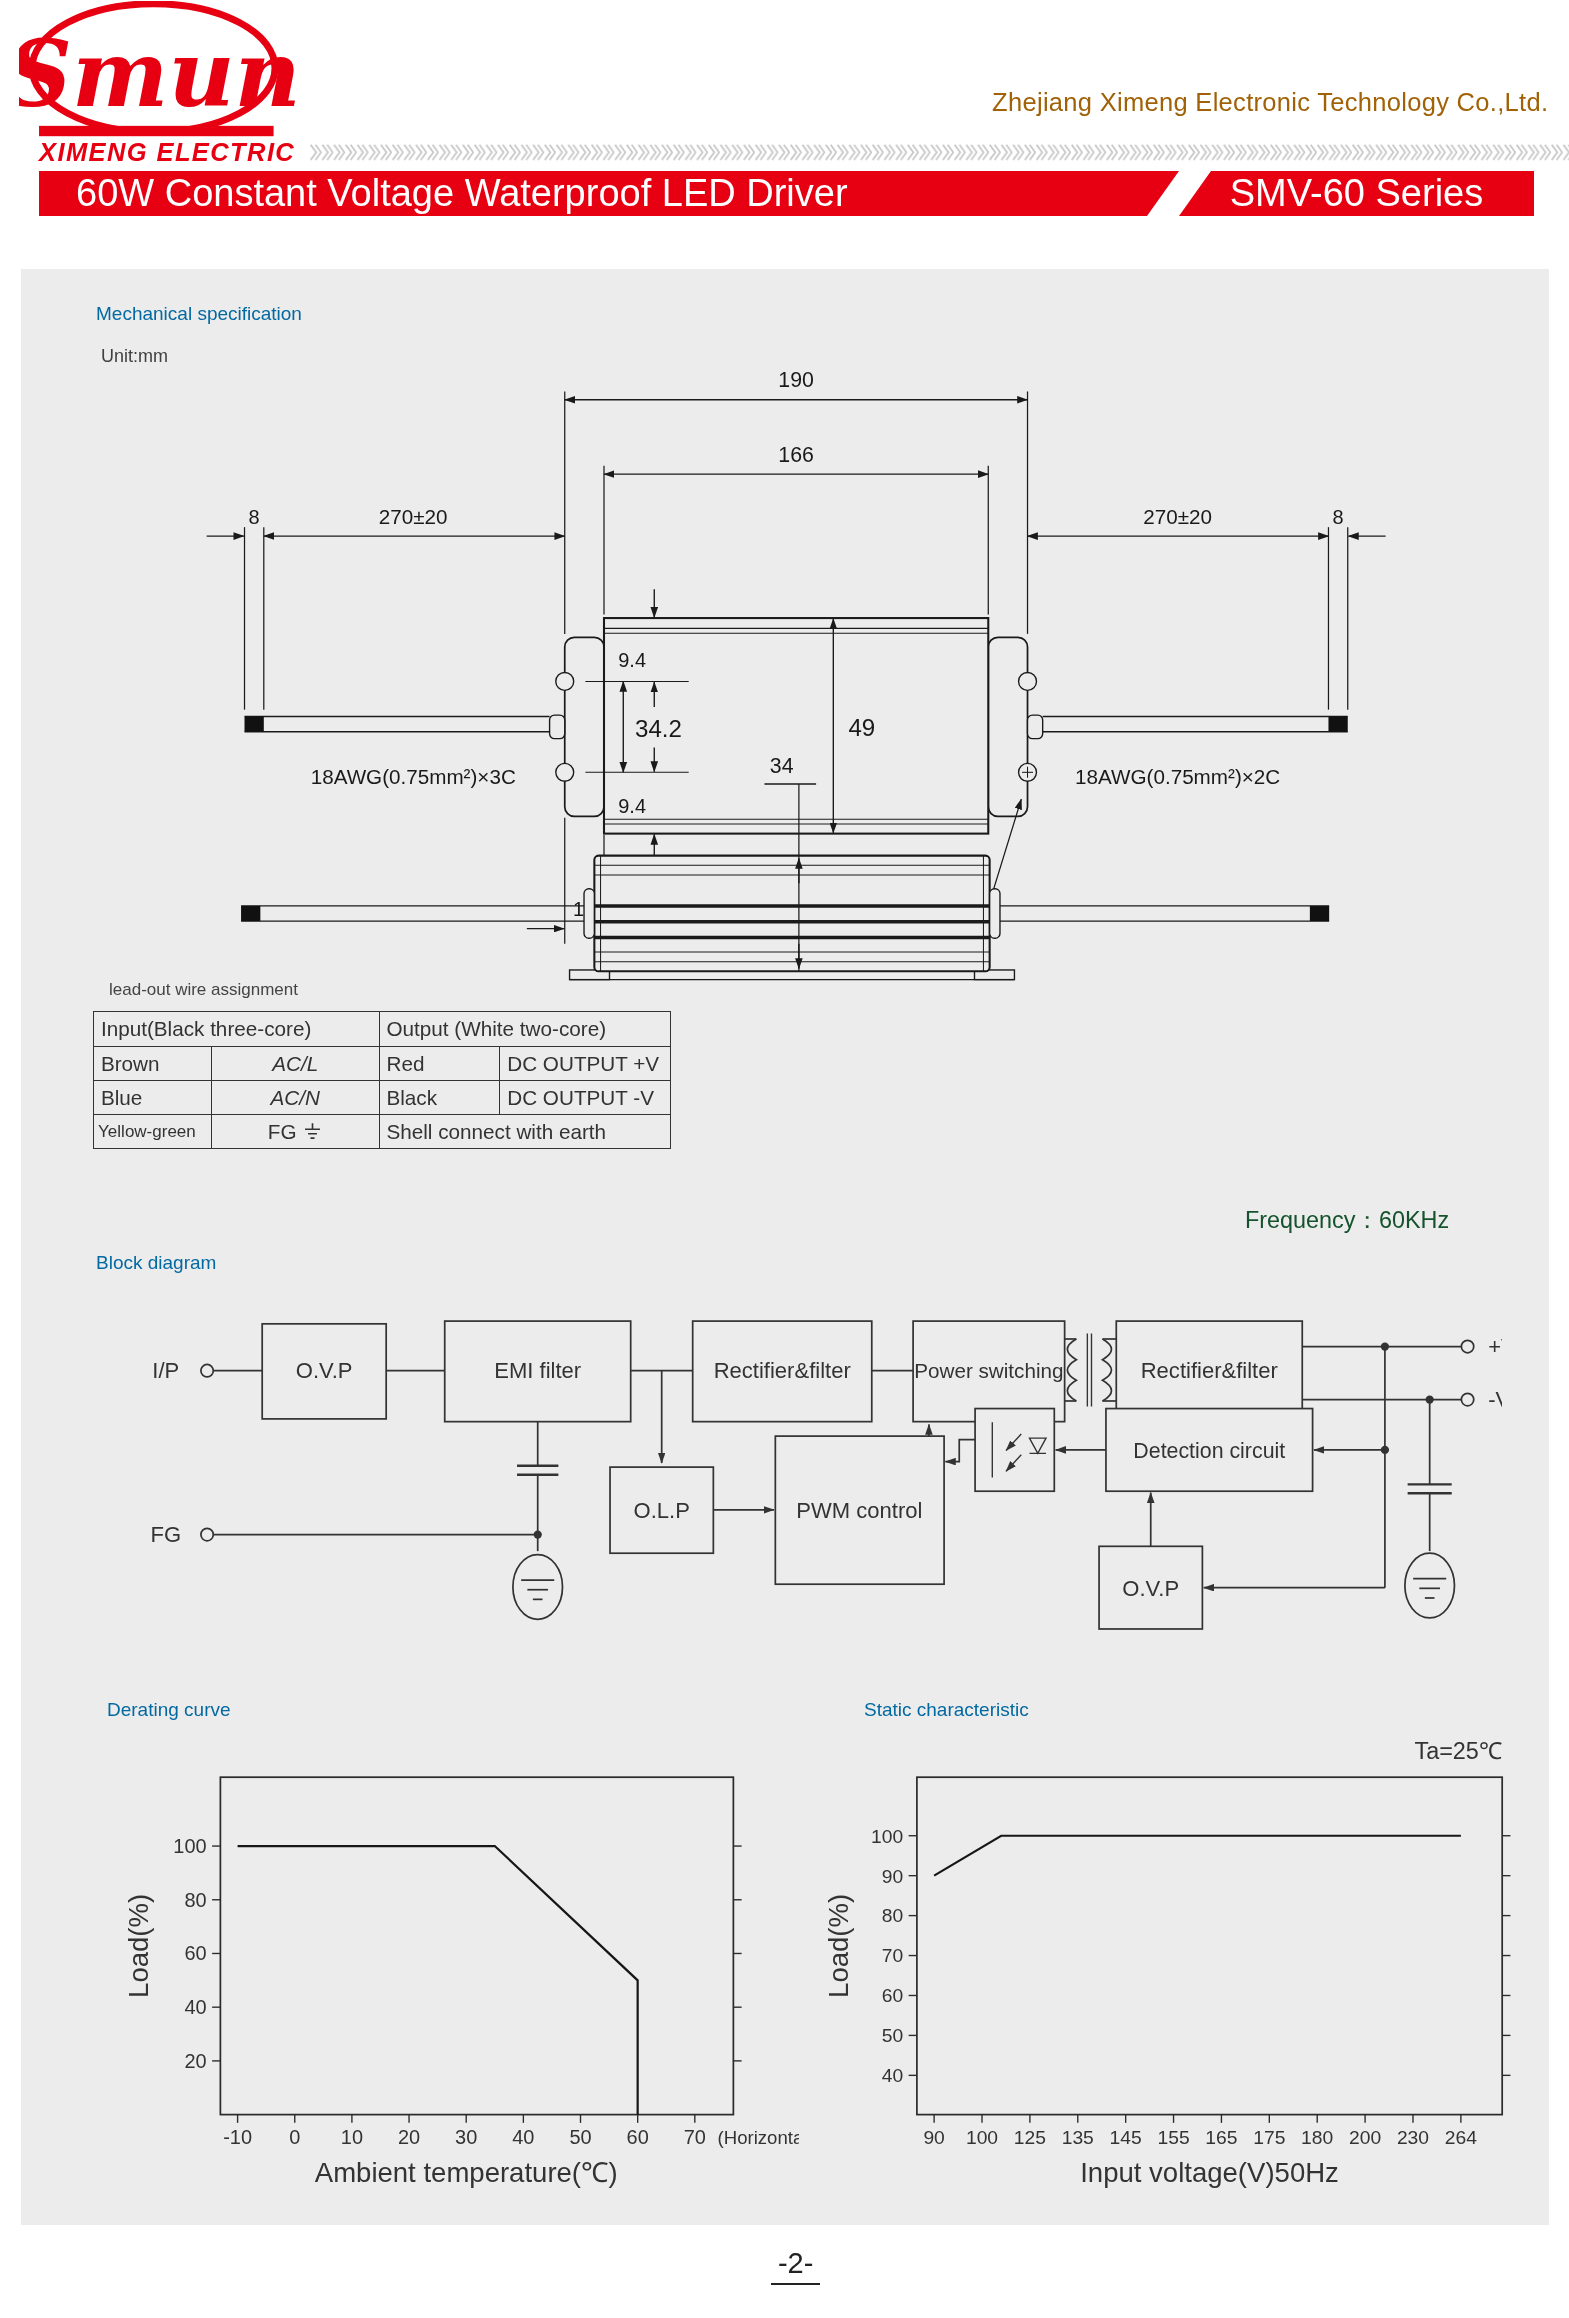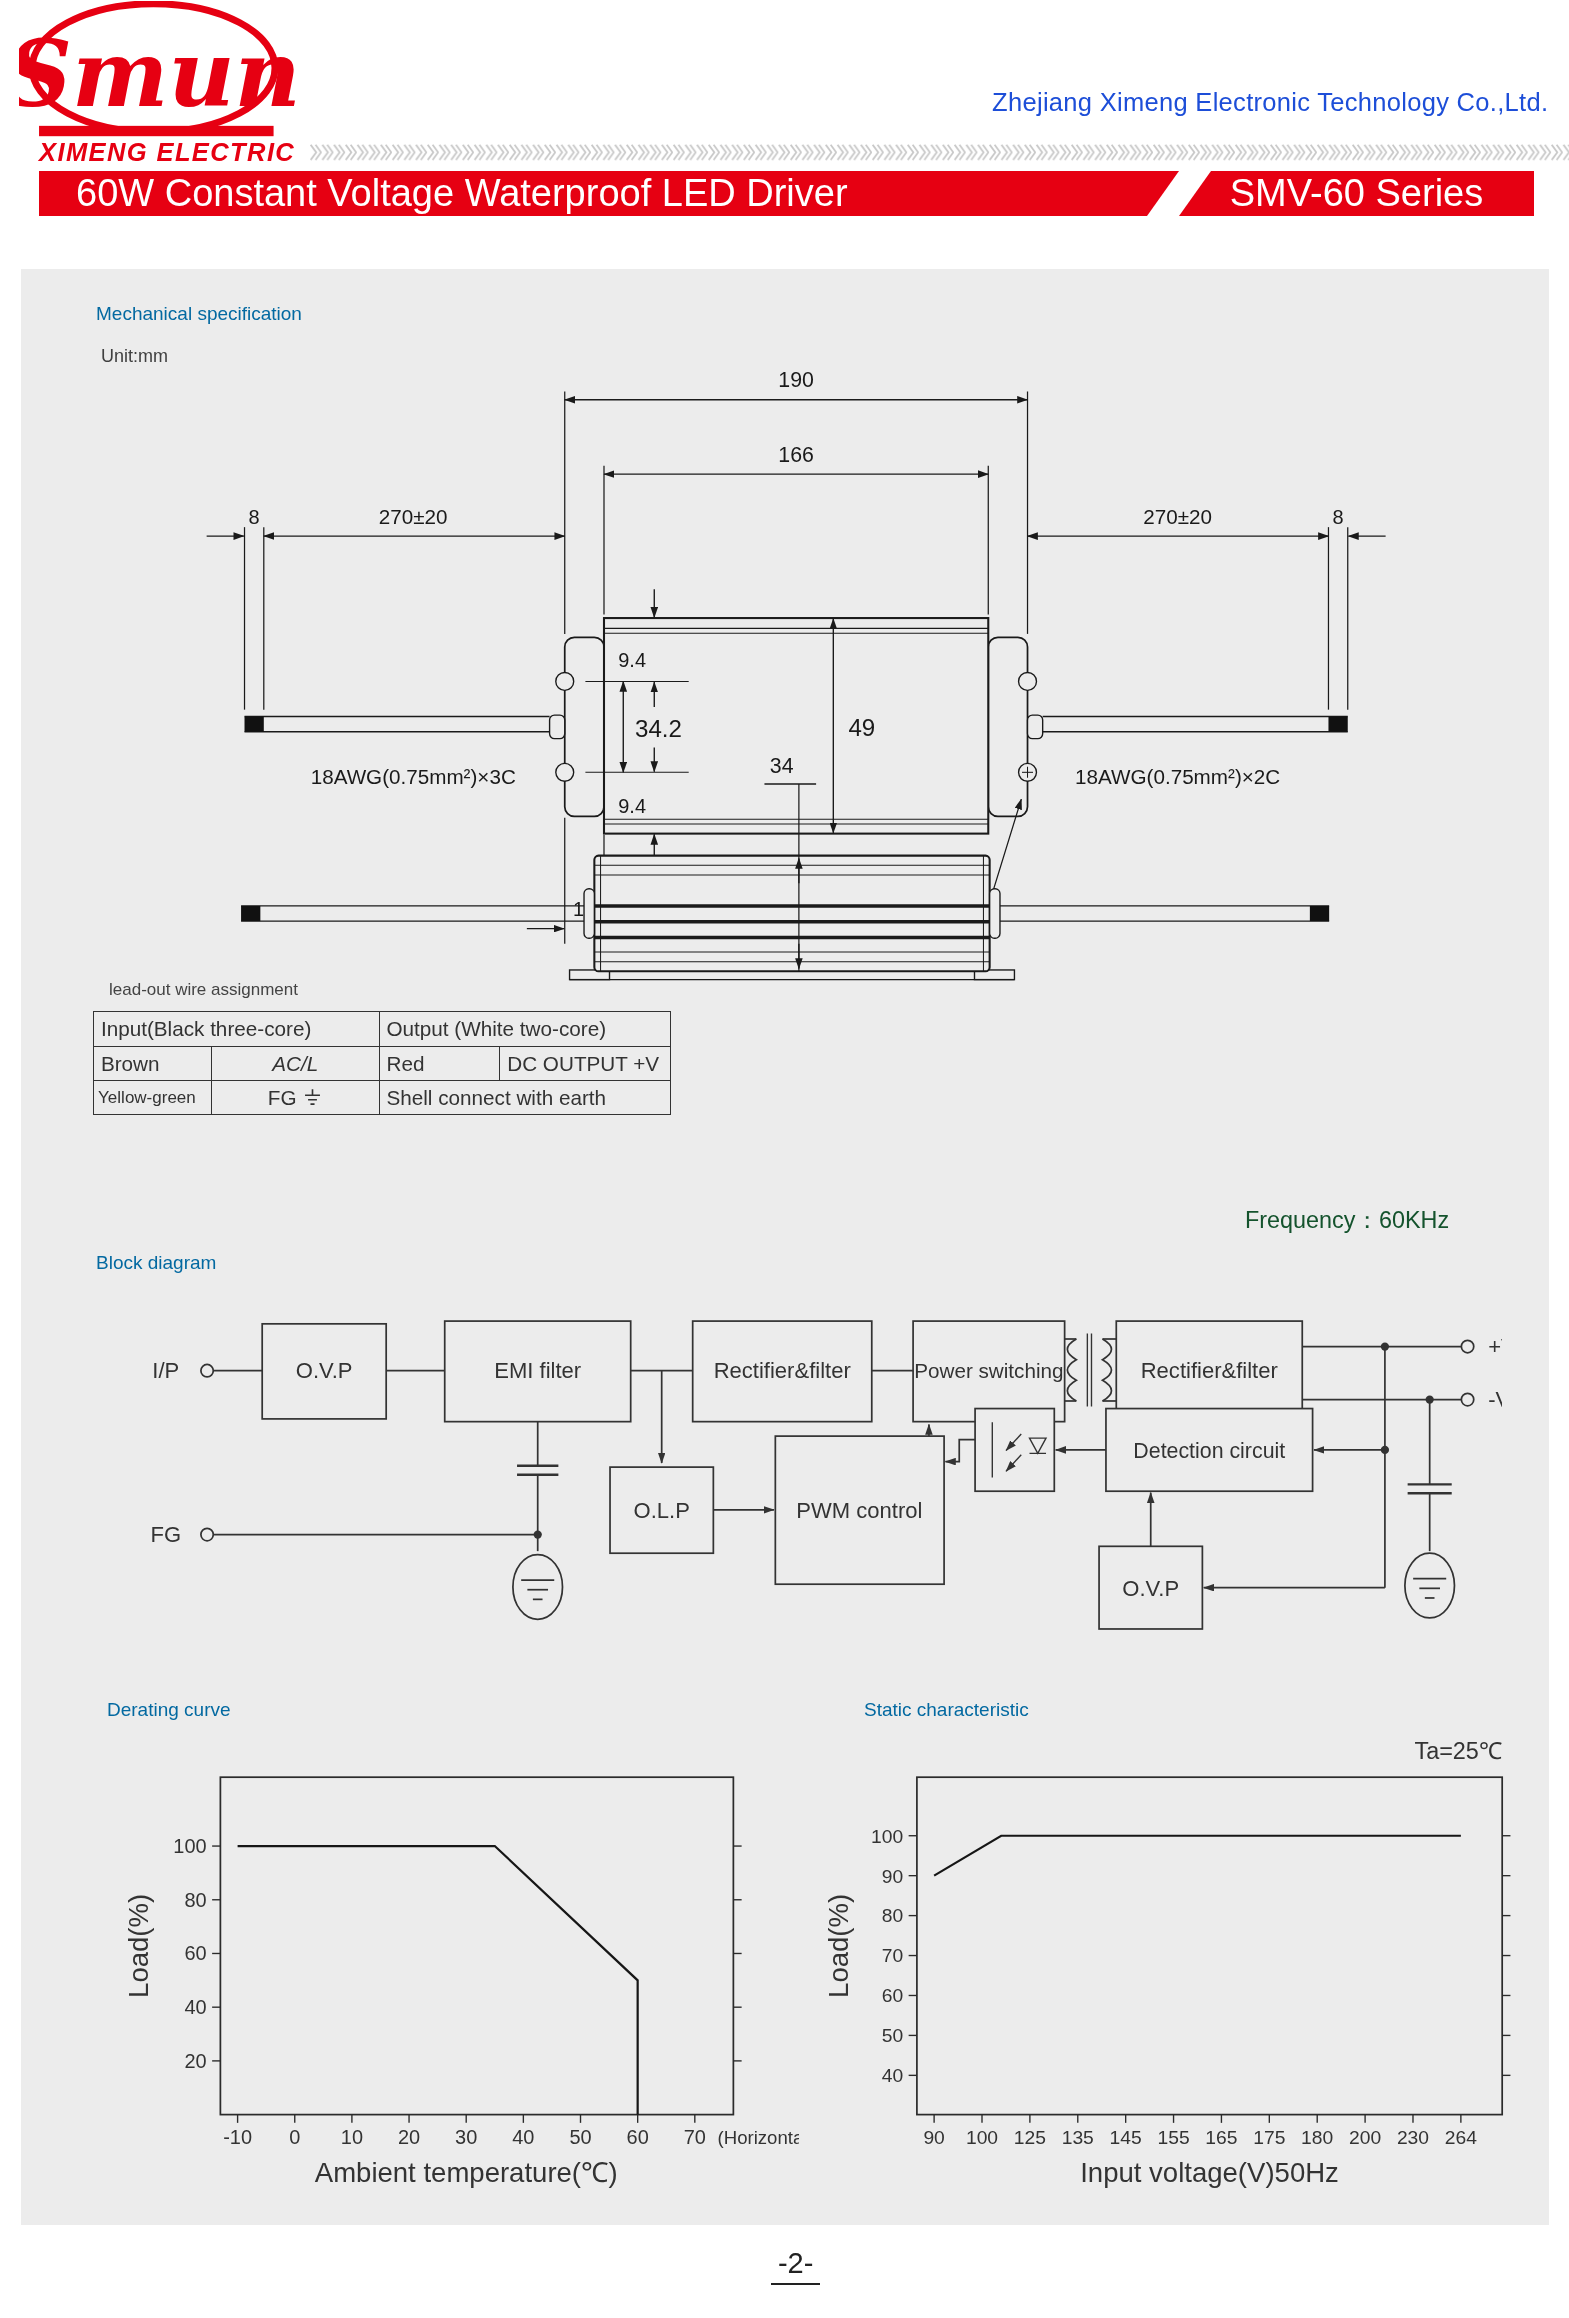--- a/index.html
+++ b/index.html
@@ -1,20 +1,20 @@
 <!DOCTYPE html>
 <html style="font-size:11px"><head>
 <meta charset="utf-8">
 <style>
   html,body{margin:0;padding:0;background:#ffffff;}
   .page{position:relative;width:1569px;height:2319px;background:#ffffff;overflow:hidden;
         font-family:"Liberation Sans",sans-serif;color:#333;}
   .abs{position:absolute;}
   
-  .company{position:absolute;top:88px;right:20.7px;font-size:25.5px;color:#1d4ed8;letter-spacing:0.3px;}
+  .company{position:absolute;top:88px;right:20.7px;font-size:25.5px;color:#a16207;letter-spacing:0.3px;}
   .brand-sub{position:absolute;left:39px;top:138px;font-size:25.5px;font-weight:bold;font-style:italic;
              color:#e60012;letter-spacing:1.4px;}
   .banner-left{position:absolute;left:39px;top:171px;width:1140px;height:45px;background:#e60012;
                clip-path:polygon(0 0,100% 0,calc(100% - 32px) 100%,0 100%);}
   .banner-left span{display:block;padding-left:37px;line-height:44px;font-size:38px;color:#ffffff;}
   .banner-right{position:absolute;left:1179px;top:171px;width:355px;height:45px;background:#e60012;
                 clip-path:polygon(32px 0,100% 0,100% 100%,0 100%);text-align:center;}
   .banner-right span{display:block;line-height:44px;font-size:38px;color:#ffffff;}
   
   .sheet{position:absolute;left:20.7px;top:269px;width:1528px;height:1956px;background:#ececec;}
@@ -198,20 +198,26 @@
     <tbody>
         <tr>
       <td class="hd" colspan="2" style="width:256px;">Input(Black three-core)</td>
       <td class="hd" colspan="2" style="width:262px;">Output (White two-core)</td>
     </tr>
     <tr>
       <td style="width:103px;">Brown</td>
       <td class="c2" style="width:153px;">AC/L</td>
       <td style="width:106px;">Red</td>
       <td style="width:156px;">DC OUTPUT +V</td>
+    </tr>
+    <tr>
+      <td>Blue</td>
+      <td class="c2">AC/N</td>
+      <td>Black</td>
+      <td>DC OUTPUT -V</td>
     </tr>
     <tr>
       <td class="small">Yellow-green</td>
       <td class="fg">
         <span class="fgwrap">
           <span>FG</span>
           <svg width="19" height="20.7" viewBox="0 0 28 30">
             <path d="M14 3 V12 M3 12 H25 M7.5 18.5 H20.5 M11 25 H17" stroke="#333" stroke-width="2.4" fill="none"></path>
           </svg>
         </span>

